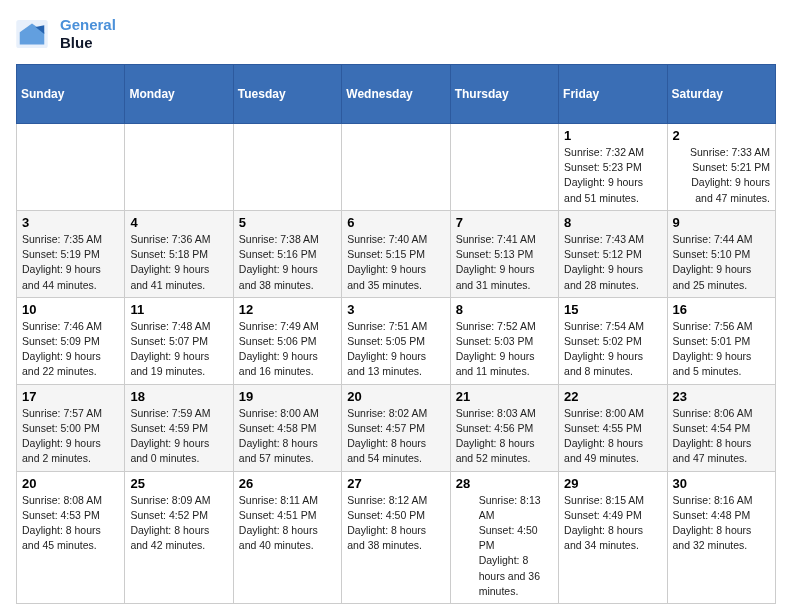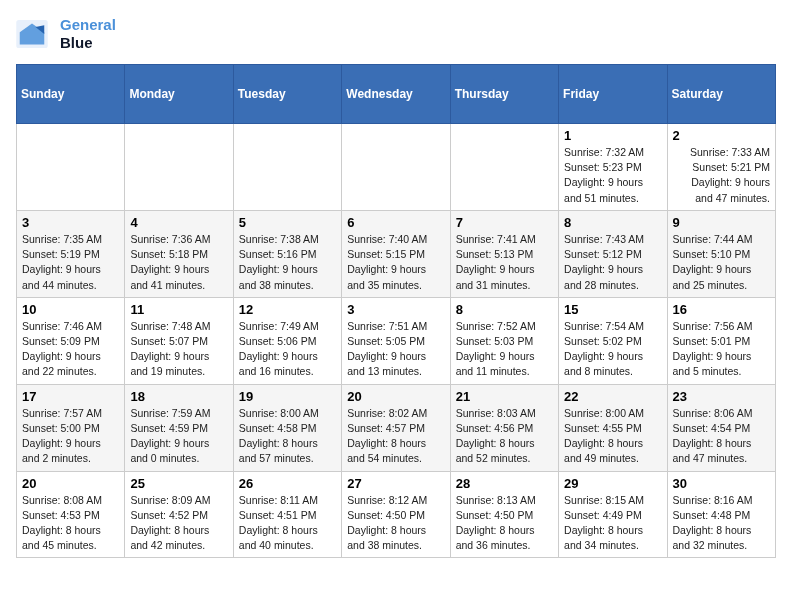--- a/index.html
+++ b/index.html
@@ -283,21 +283,21 @@
 Daylight: 8 hours and 40 minutes.</div>
         </td>
         <td>
           <span class="day-num">27</span>
           <div class="day-info" style="white-space: pre-line;">Sunrise: 8:12 AM
 Sunset: 4:50 PM
 Daylight: 8 hours and 38 minutes.</div>
         </td>
         <td>
           <span class="day-num">28</span>
-          <div class="day-info" style="white-space: pre-line;">Sunrise: 8:13 AM
+          <div class="day-info" style="white-space: pre-line; margin-left: 23px;">Sunrise: 8:13 AM
 Sunset: 4:50 PM
 Daylight: 8 hours and 36 minutes.</div>
         </td>
         <td>
           <span class="day-num">29</span>
           <div class="day-info" style="white-space: pre-line;">Sunrise: 8:15 AM
 Sunset: 4:49 PM
 Daylight: 8 hours and 34 minutes.</div>
         </td>
         <td>

